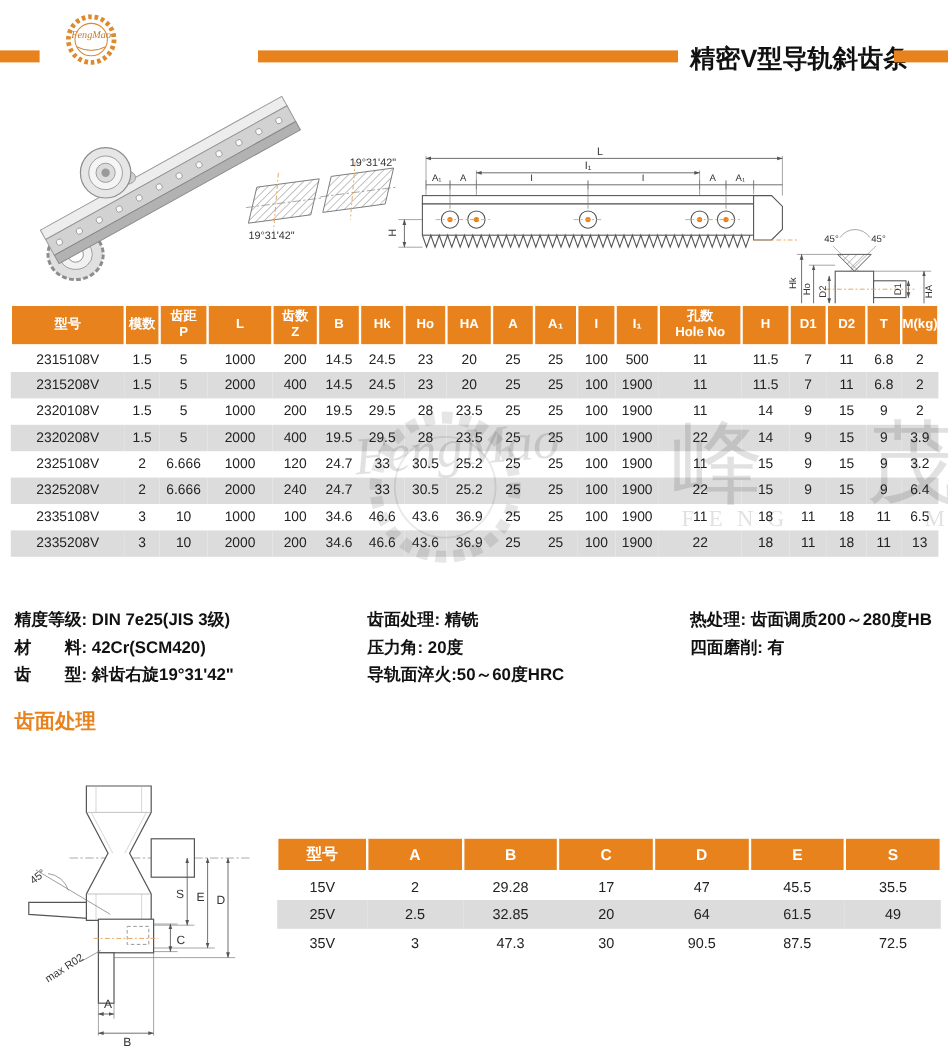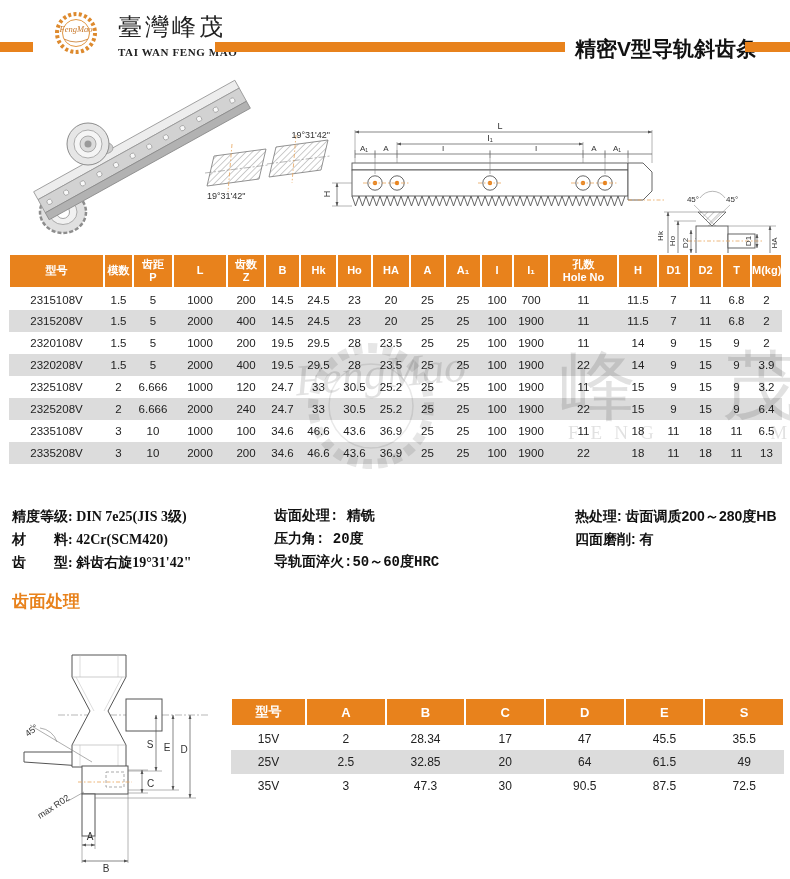--- a/index.html
+++ b/index.html
@@ -54,42 +54,38 @@
 
   
   .wm { position:absolute; color:#c9c9c9; opacity:0.55; mix-blend-mode:multiply; pointer-events:none; z-index:5; font-family:"Liberation Serif",serif; white-space:nowrap; }
   .wm-script { left:295px; top:348px; font-size:44px; font-style:italic; transform:rotate(-5deg); }
   .wm-cn { left:560px; top:336px; font-size:76px; letter-spacing:86px; width:232px; overflow:hidden; }
   .wm-en { left:568px; top:422px; font-size:19px; letter-spacing:12px; word-spacing:88px; }
   .wm-gear { left:286px; top:326px; }
 
   
   .spec-col { position:absolute; top:505px; font-size:14px; font-weight:bold; color:#111; line-height:23px; }
-  .spec-col-1 { left:12px;font-family:Liberation Serif, serif; }
-  .spec-col-2 { left:274px;font-family:Liberation Mono, monospace; }
+  .spec-col-1 { left:12px; }
+  .spec-col-2 { left:306px; }
   .spec-col-3 { left:575px; }
 
   .asm-heading { position:absolute; left:12px; top:590px; color:var(--accent); font-size:17px; font-weight:bold; }
 </style>
 </head>
 <body>
 
 <div class="page">
 
   <div class="bar bar-left"></div>
   <svg class="logo" viewBox="0 0 72 58">
     <circle cx="30" cy="28" r="19" fill="none" stroke="#DD8A2E" stroke-width="4" stroke-dasharray="3,2.4"></circle>
     <circle cx="30" cy="28" r="13.5" fill="none" stroke="#DD8A2E" stroke-width="0.9"></circle>
     <text x="30" y="27" text-anchor="middle" font-size="8.5" font-style="italic" font-family="Liberation Serif,serif" fill="#C8782A">FengMao</text>
     <path d="M18,34 q12,6 24,0" fill="none" stroke="#C8782A" stroke-width="0.8"></path>
   </svg>
-  <div class="brand">
-    <div class="brand-cn">臺灣峰茂</div>
-    <div class="brand-en">TAI WAN FENG MAO</div>
-  </div>
   <div class="bar bar-mid"></div>
   <h1 class="page-title">精密V型导轨斜齿条</h1>
   <div class="bar bar-right"></div>
 
   <svg class="drawings-svg" width="790" height="193" viewBox="0 0 790 193">
     <defs>
       <marker id="ar1" viewBox="0 0 10 10" refX="9" refY="5" markerWidth="7" markerHeight="7" orient="auto-start-reverse">
         <path d="M0,1.8 L9.5,5 L0,8.2 z" fill="#555"></path>
       </marker>
       <pattern id="hatch1" width="4.5" height="4.5" patternTransform="rotate(45)" patternUnits="userSpaceOnUse">
@@ -261,21 +257,21 @@
           <td>5</td>
           <td>1000</td>
           <td>200</td>
           <td>14.5</td>
           <td>24.5</td>
           <td>23</td>
           <td>20</td>
           <td>25</td>
           <td>25</td>
           <td>100</td>
-          <td>700</td>
+          <td>500</td>
           <td>11</td>
           <td>11.5</td>
           <td>7</td>
           <td>11</td>
           <td>6.8</td>
           <td>2</td>
         </tr>
         <tr>
           <td>2315208V</td>
           <td>1.5</td>
@@ -502,21 +498,21 @@
           <th>C</th>
           <th>D</th>
           <th>E</th>
           <th>S</th>
         </tr>
       </thead>
     <tbody>
         <tr>
           <td>15V</td>
           <td>2</td>
-          <td>28.34</td>
+          <td>29.28</td>
           <td>17</td>
           <td>47</td>
           <td>45.5</td>
           <td>35.5</td>
         </tr>
         <tr>
           <td>25V</td>
           <td>2.5</td>
           <td>32.85</td>
           <td>20</td>

